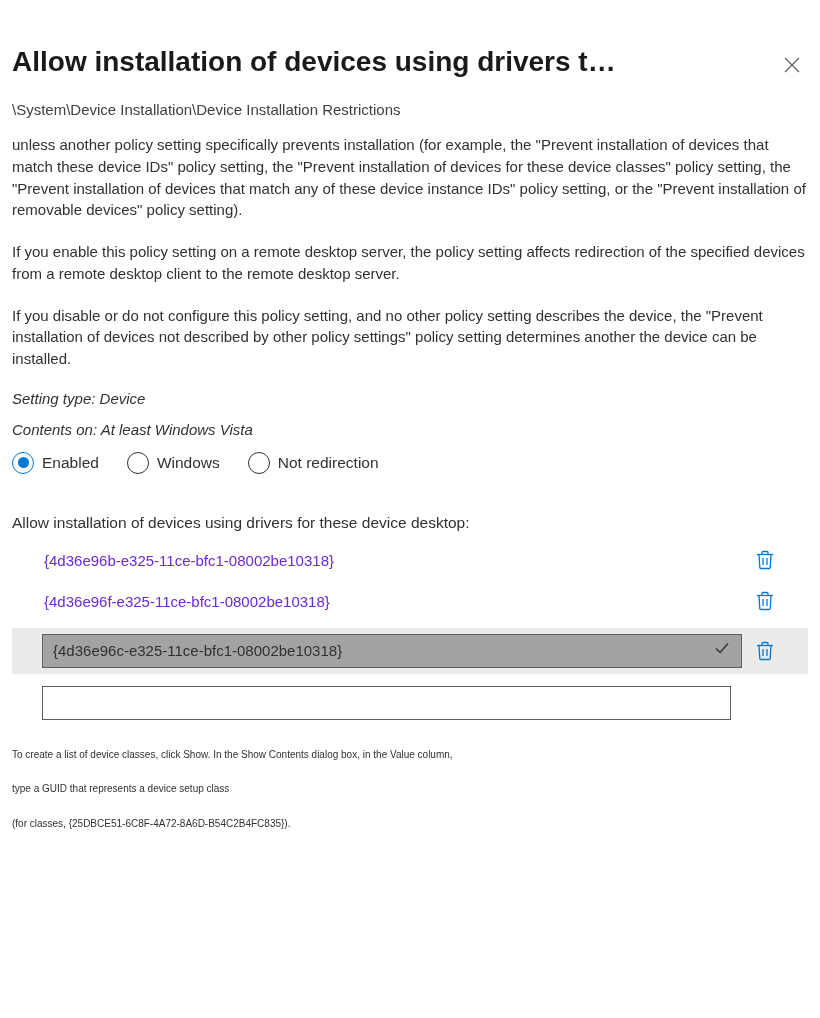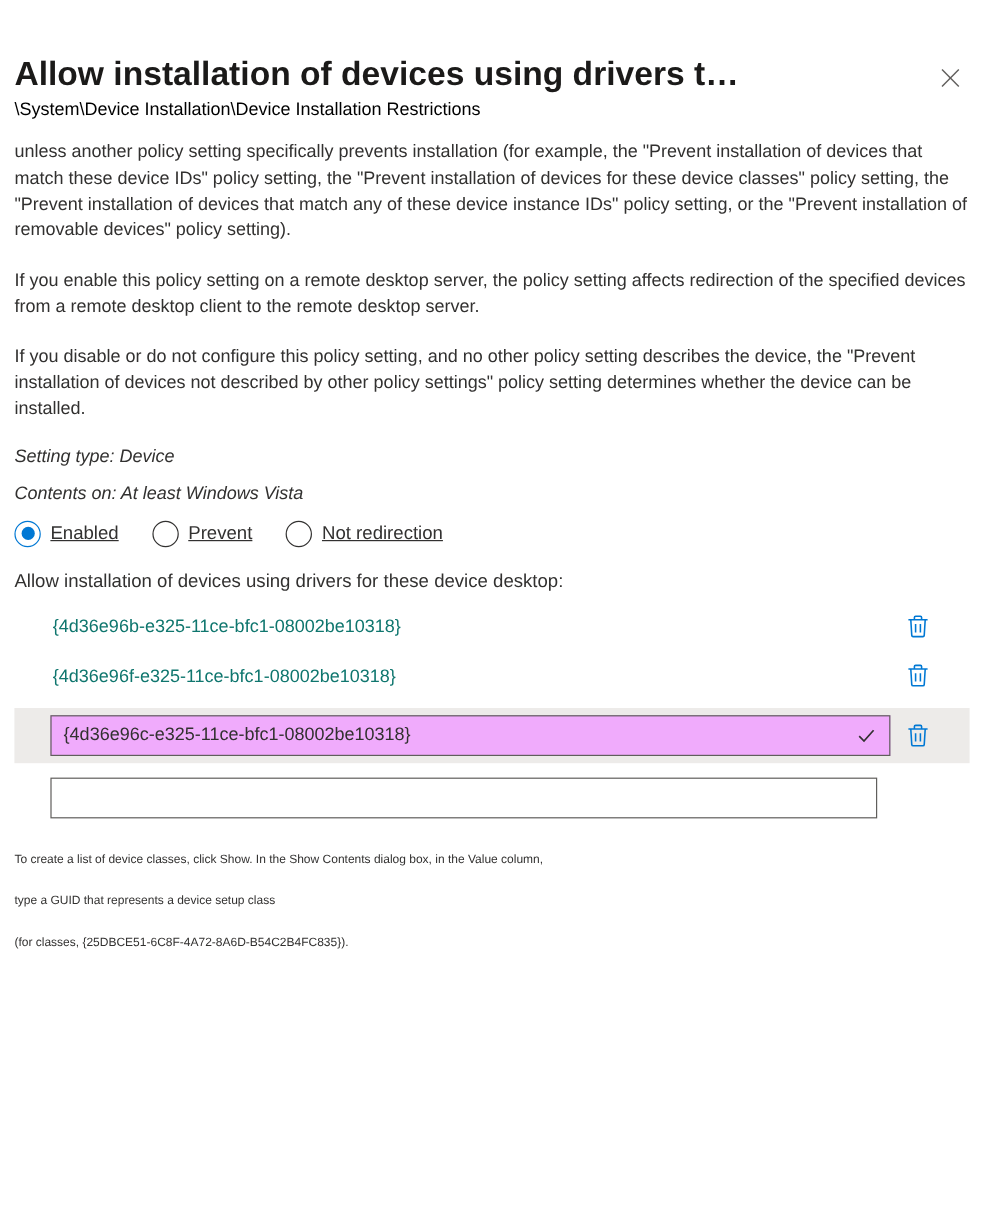--- a/index.html
+++ b/index.html
@@ -42,43 +42,42 @@
       color: #605e5c;
       flex-shrink: 0;
       margin-top: 4px;
     }
     .close-btn svg {
       width: 16px;
       height: 16px;
     }
     .breadcrumb {
       font-size: 15px;
-      color: #000000;
-      margin-top: 2px;
+      color: #404040;
+      margin-top: 20px;
       margin-bottom: 16px;
     }
     .body-text {
       font-size: 15px;
       line-height: 1.45;
       color: #323130;
       margin-bottom: 20px;
     }
     .meta-line {
       font-size: 15px;
       color: #323130;
       margin-bottom: 14px;
       font-style: italic;
     }
     .radio-row {
       display: flex;
       gap: 28px;
       align-items: center;
       margin-top: 8px;
-      margin-bottom: 20px;
-      text-decoration: underline;
+      margin-bottom: 40px;
     }
     .radio-option {
       display: flex;
       align-items: center;
       gap: 8px;
       cursor: pointer;
     }
     .radio-outer {
       width: 22px;
       height: 22px;
@@ -116,35 +115,34 @@
     .device-row {
       display: flex;
       align-items: center;
       gap: 10px;
       padding-left: 30px;
       padding-right: 30px;
     }
     .device-row .value {
       flex: 1;
       font-size: 15px;
-      color: #0f766e;
+      color: #6d28d9;
       padding: 6px 2px;
     }
     .device-row.editing {
       background: #edebe9;
       padding-top: 6px;
       padding-bottom: 6px;
       padding-left: 30px;
       padding-right: 30px;
     }
     .edit-input-wrap {
       flex: 1;
       display: flex;
-      align-items: center;
-      background: #f0abfc;
+      background: #a3a3a3;
       border: 1px solid #605e5c;
       height: 34px;
       padding: 0 6px 0 10px;
     }
     .edit-input-wrap input {
       flex: 1;
       border: none;
       outline: none;
       font-size: 15px;
       font-family: inherit;
@@ -202,35 +200,35 @@
       <line x1="1" y1="1" x2="15" y2="15"></line>
       <line x1="15" y1="1" x2="1" y2="15"></line>
     </svg>
   </div>
 </div>
 
 <div class="breadcrumb">\System\Device Installation\Device Installation Restrictions</div>
 
 <p class="body-text">unless another policy setting specifically prevents installation (for example, the "Prevent installation of devices that match these device IDs" policy setting, the "Prevent installation of devices for these device classes" policy setting, the "Prevent installation of devices that match any of these device instance IDs" policy setting, or the "Prevent installation of removable devices" policy setting).</p>
 <p class="body-text">If you enable this policy setting on a remote desktop server, the policy setting affects redirection of the specified devices from a remote desktop client to the remote desktop server.</p>
-<p class="body-text">If you disable or do not configure this policy setting, and no other policy setting describes the device, the "Prevent installation of devices not described by other policy settings" policy setting determines whether the device can be installed.</p>
+<p class="body-text">If you disable or do not configure this policy setting, and no other policy setting describes the device, the "Prevent installation of devices not described by other policy settings" policy setting determines another the device can be installed.</p>
 
 <div class="meta-line">Setting type: Device</div>
 <div class="meta-line">Contents on: At least Windows Vista</div>
 
 <div class="radio-row">
   <div class="radio-option">
     <div class="radio-outer selected">
         <div class="radio-inner"></div>
       </div>
     <span class="radio-label">Enabled</span>
   </div>
   <div class="radio-option">
     <div class="radio-outer"></div>
-    <span class="radio-label">Prevent</span>
+    <span class="radio-label">Windows</span>
   </div>
   <div class="radio-option">
     <div class="radio-outer"></div>
     <span class="radio-label">Not redirection</span>
   </div>
 </div>
 
 <div class="list-label">Allow installation of devices using drivers for these device desktop:</div>
 
 <div class="device-list">

